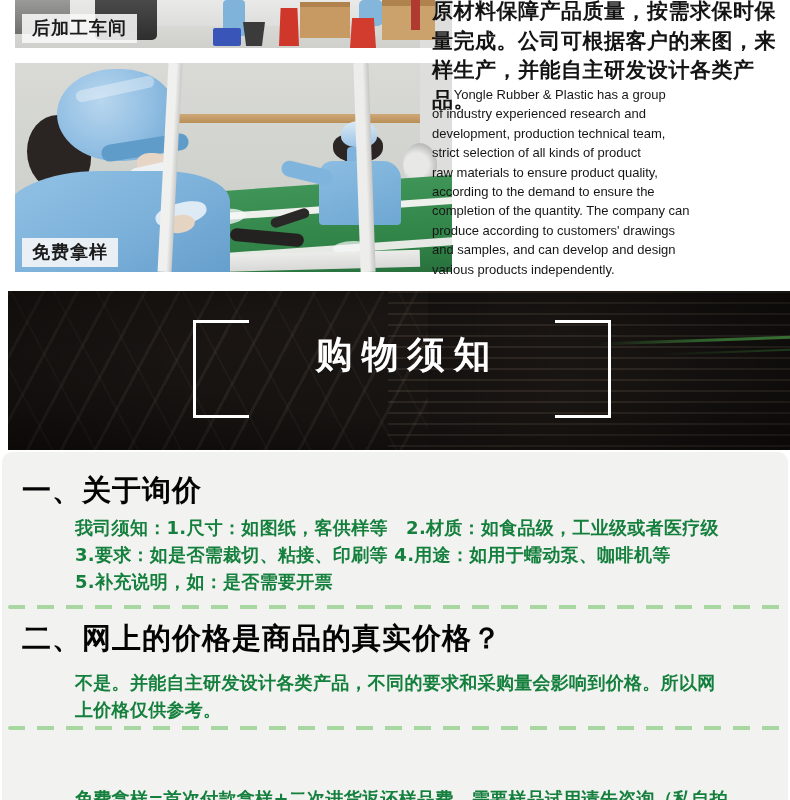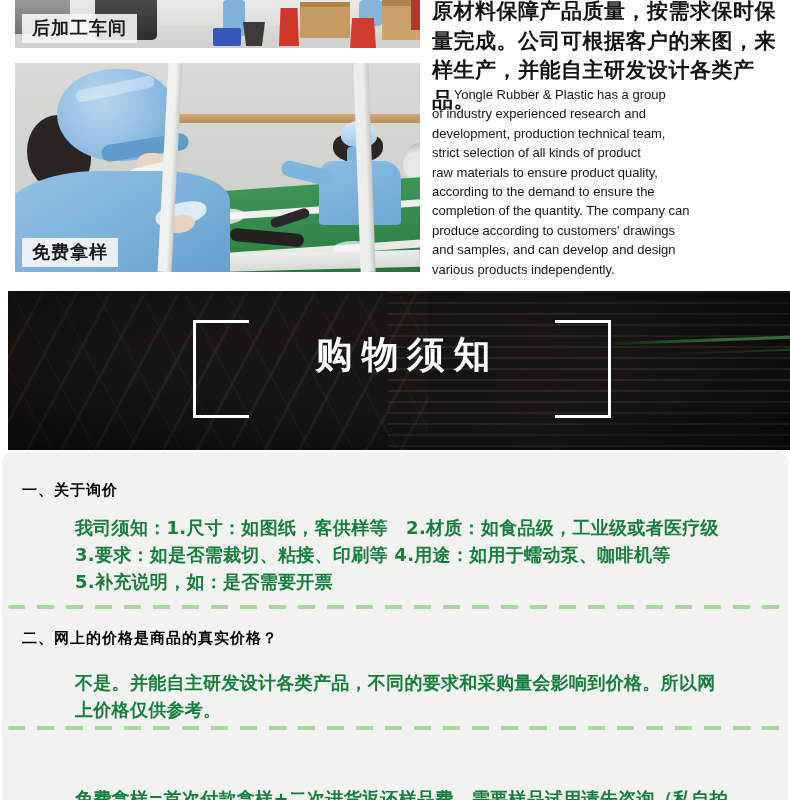--- a/index.html
+++ b/index.html
@@ -2,21 +2,21 @@
 <html><head>
 <meta charset="utf-8">
 <style>
   * { margin:0; padding:0; box-sizing:border-box; }
   html,body { background:#fff; }
   .page {
     position:relative; width:790px; height:800px; overflow:hidden;
     background:#fff; font-family:"DejaVu Sans","Liberation Sans",sans-serif;
   }
   
-  .photo { position:absolute; left:15px; width:405px; overflow:hidden; background:#dededc;padding-left:16px; }
+  .photo { position:absolute; left:15px; width:437px; overflow:hidden; background:#dededc;padding-left:16px; }
   .photo1 { top:0; height:48px; }
   .photo2 { top:63px; height:209px; }
   .photo-label {
     position:absolute; left:7px; bottom:5px; z-index:30;
     background:rgba(248,248,248,0.88); color:#1c1c1c;
     font-size:18px; font-weight:600; line-height:26px; padding:1px 10px 2px 10px;
     letter-spacing:1px;
   }
   .decor { position:absolute; }
   
@@ -97,21 +97,21 @@
   .bracket-left  { left:185px; border-left:3px solid #fff; border-top:3px solid #fff; border-bottom:3px solid #fff; }
   .bracket-right { left:547px; border-right:3px solid #fff; border-top:3px solid #fff; border-bottom:3px solid #fff; }
   .banner-text { position:absolute; left:186px; top:0; width:418px; height:159px; z-index:6; text-align:center; color:#fff; }
   .banner-title { margin-top:44px; font-size:37px; font-weight:800; letter-spacing:9px; text-indent:9px; line-height:40px; }
   .banner-sub { margin-top:6px; font-size:20px; font-weight:700; letter-spacing:2.5px; text-indent:2.5px; font-family:"DejaVu Sans Mono","Liberation Mono",monospace; }
   
   .panel {
     position:absolute; left:2px; top:452px; width:786px; height:348px;
     background:#f2f2f1; border-radius:10px 10px 0 0;
   }
-  .faq-heading { position:absolute; left:20px; color:#040404; font-size:15px; font-weight:800; line-height:28px; letter-spacing:1px; white-space:nowrap;text-align:right; }
+  .faq-heading { position:absolute; left:20px; color:#040404; font-size:29px; font-weight:800; line-height:28px; letter-spacing:1px; white-space:nowrap;text-align:right; }
   .faq-body { position:absolute; left:73px; width:700px; color:#15803d; font-size:18px; font-weight:700; line-height:27px; white-space:pre-wrap; letter-spacing:0.3px; }
   .h1 { top:24px; } .b1 { top:62px; }
   .h2 { top:172px;font-family:Liberation Serif, serif; } .b2 { top:217px; }
   .h3 { top:290px; } .b3 { top:333px; }
   .divider { position:absolute; left:6px; right:6px; height:4px;
     background:repeating-linear-gradient(90deg,#a9d7a1 0 17px,transparent 17px 29px); border-radius:2px; }
   .d1 { top:153px; } .d2 { top:274px; }
 </style>
 </head>
 <body>

